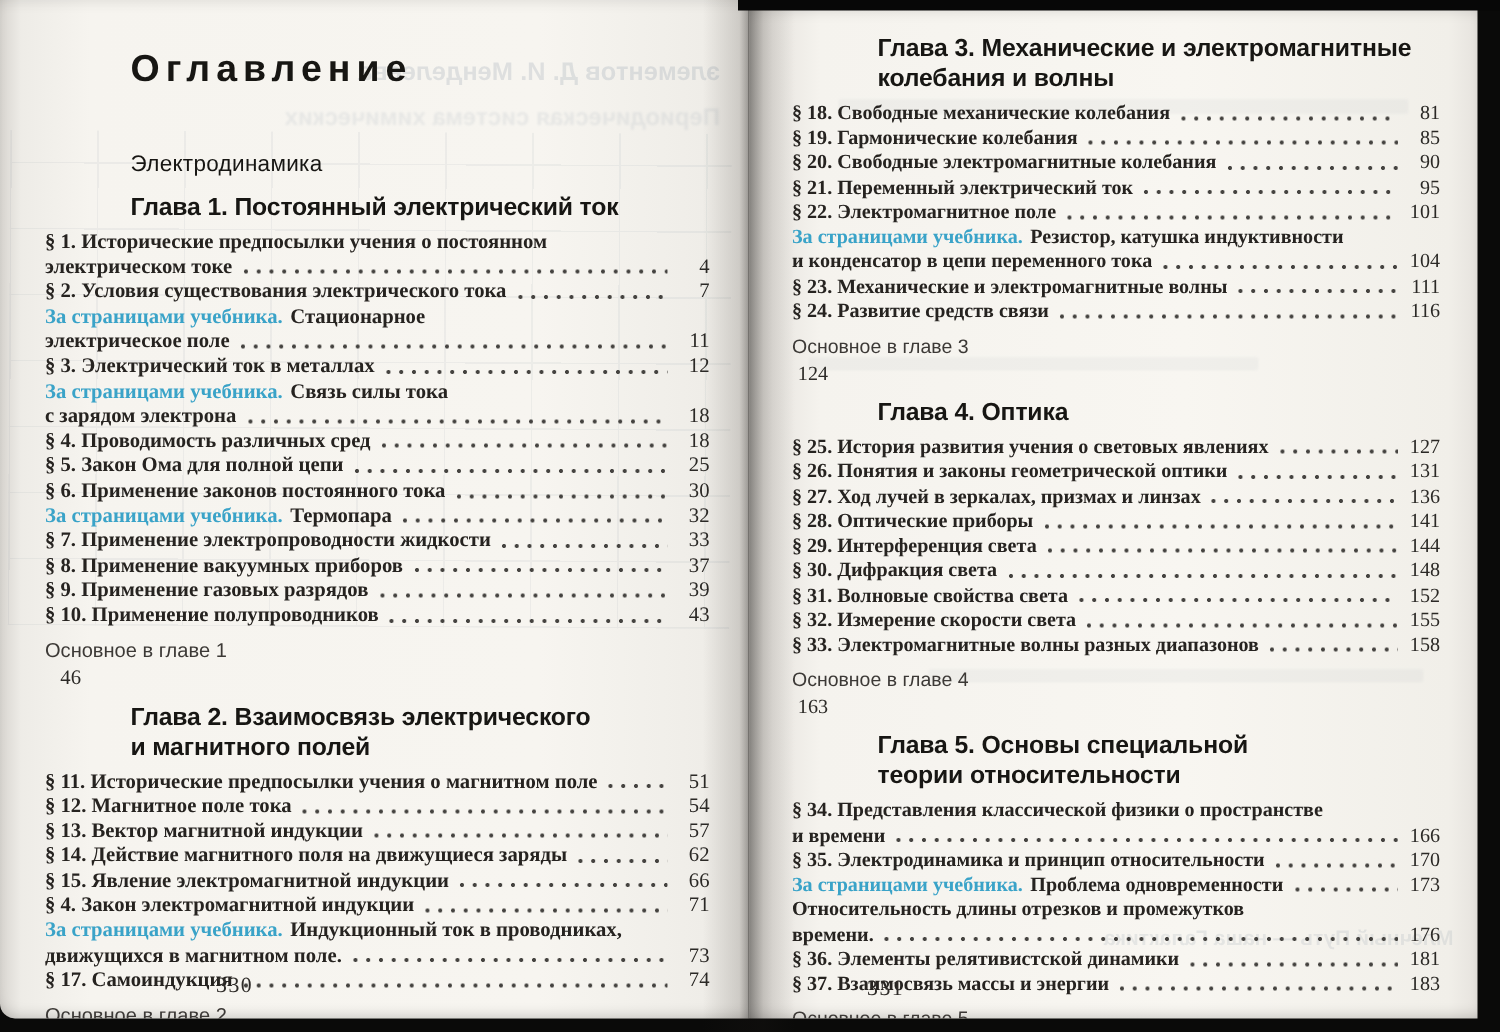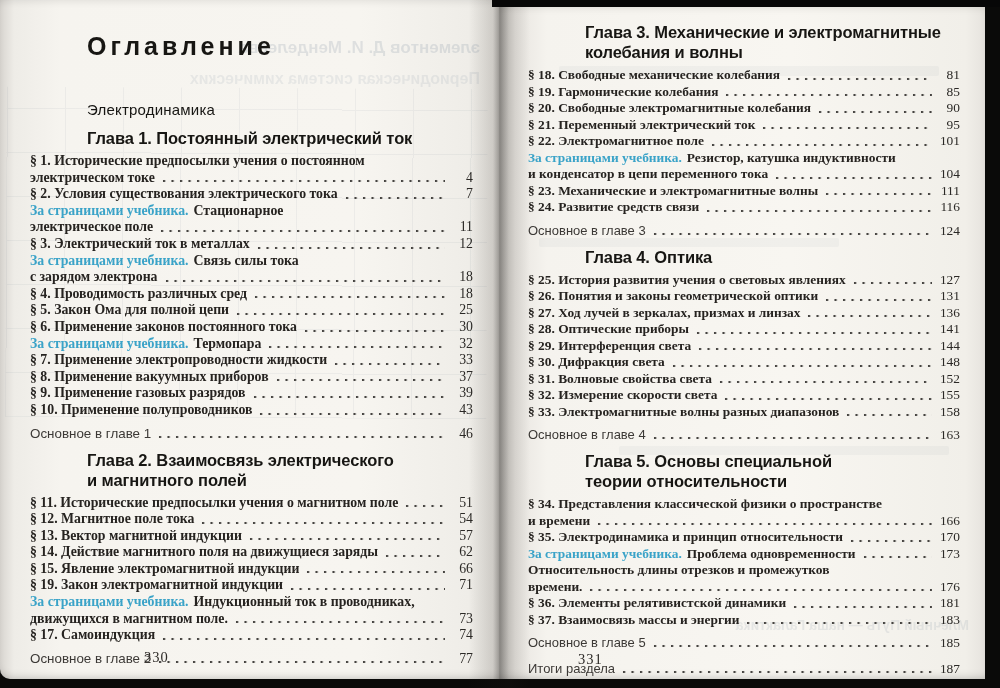--- a/index.html
+++ b/index.html
@@ -53,21 +53,21 @@
   .accent{color:#3aa3c8;margin-right:5px;white-space:nowrap;}
   .leader{
     flex:1;min-width:10px;align-self:flex-end;height:4px;margin:0 4px 3px 7px;
     background:radial-gradient(circle at 2px 2px,#454340 1.15px,rgba(0,0,0,0) 1.55px);
     background-size:8.5px 4px;background-repeat:repeat-x;
   }
   .pg{
     font-family:"Liberation Serif","DejaVu Serif",serif;font-weight:normal;color:#2b2926;
     min-width:24px;text-align:right;white-space:nowrap;
   }
-  .summary{display:flex;align-items:baseline;margin:7px 0 7px 0;}
+  .summary{display:flex;align-items:baseline;margin:7px 0 7px 0;flex-direction:column;}
   .s-label{font-family:"Liberation Sans",sans-serif;font-weight:normal;font-size:.97em;color:#3c3936;white-space:nowrap;}
   .footer-row{margin-top:10px;}
 
   .folio{
     position:absolute;z-index:3;font-family:"Liberation Serif","DejaVu Serif",serif;
     font-size:14.5px;color:#2e2b28;letter-spacing:1px;
   }
   .folio-left{left:96px;bottom:13px;margin-left:48px;}
   .folio-right{left:79px;bottom:11px;}
 
@@ -253,21 +253,21 @@
             </div>
             <div class="entry">
               <div class="line">
                 <span class="txt">§ 15. Явление электромагнитной индукции</span>
                 <span class="leader"></span>
                 <span class="pg">66</span>
               </div>
             </div>
             <div class="entry">
               <div class="line">
-                <span class="txt">§ 19. Закон электромагнитной индукции</span>
+                <span class="txt">§ 4. Закон электромагнитной индукции</span>
                 <span class="leader"></span>
                 <span class="pg">71</span>
               </div>
             </div>
             <div class="entry">
               <div class="line">
                 <span class="accent">За страницами учебника.</span>
                 <span class="txt">Индукционный ток в проводниках,</span>
               </div>
               <div class="line">

